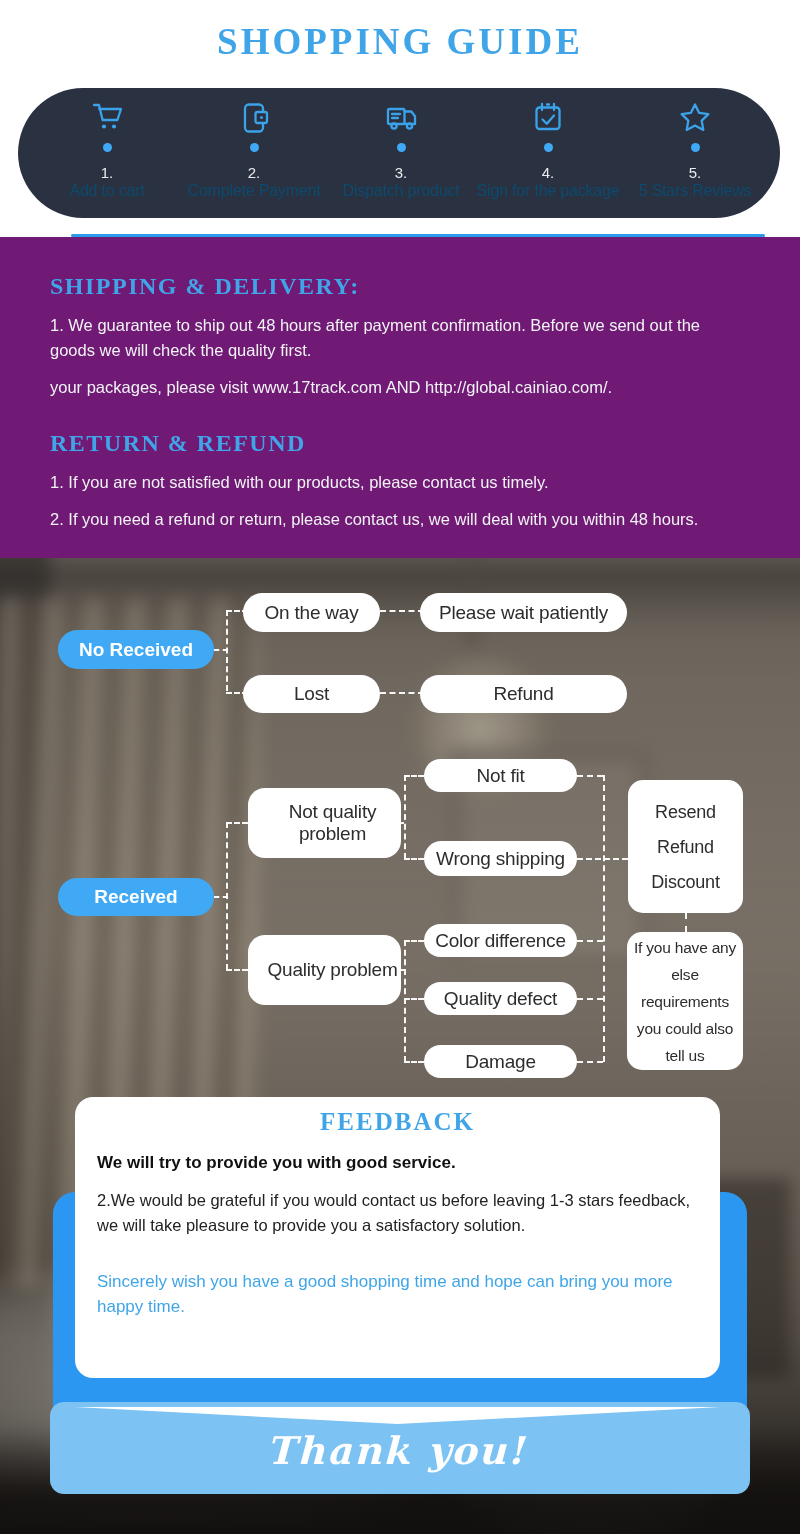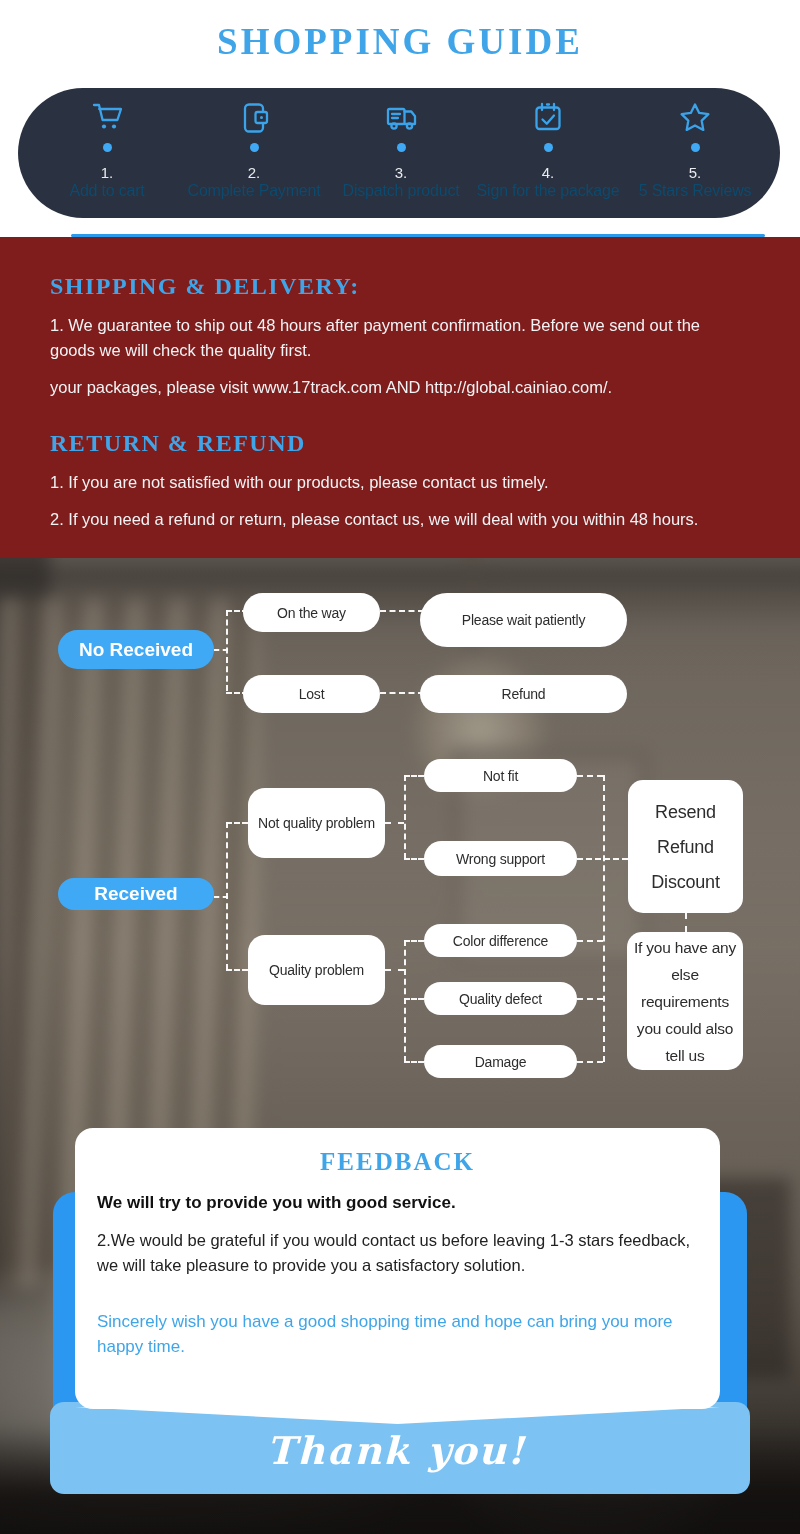--- a/index.html
+++ b/index.html
@@ -24,21 +24,21 @@
   .step{position:absolute;top:96px;width:150px;text-align:center;}
   .step .dot{position:absolute;left:50%;top:47px;width:9px;height:9px;margin-left:-4.5px;border-radius:50%;background:#3fa9f5;}
   .step .icn{position:absolute;left:50%;top:2px;margin-left:-20px;width:40px;height:40px;}
   .step .num{position:absolute;left:0;top:68px;width:150px;font-size:15px;color:#e9ebee;}
   .step .lbl{position:absolute;left:-10px;top:86px;width:170px;font-size:16px;color:#0c4a6e;letter-spacing:-0.2px;}
   .s1{left:32px;} .s2{left:179px;} .s3{left:326px;} .s4{left:473px;} .s5{left:620px;}
   svg.step-svg{stroke:#3ba3ea;fill:none;stroke-width:2.3;stroke-linecap:round;stroke-linejoin:round;}
   
   .dark-section{
     position:absolute;left:0;top:237px;width:800px;height:321px;
-    background:#7f1d1d;box-sizing:border-box;padding:36px 46px 0 50px;
+    background:#701a75;box-sizing:border-box;padding:36px 46px 0 50px;
   }
   .sec-heading{
     margin:0;font-family:"Liberation Serif",serif;font-weight:700;
     font-size:24px;letter-spacing:1.5px;color:#3fa5e8;
   }
   .sec-heading.second{margin-top:30px;}
   .sec-text{margin:13px 0 0 0;font-size:16.5px;line-height:24.5px;color:#f1f3f5;}
   .ln{display:block;}
   
   .photo-section{position:absolute;left:0;top:558px;width:800px;height:976px;overflow:hidden;background:#8d8578;}
@@ -62,56 +62,56 @@
     background:radial-gradient(ellipse,rgba(226,219,206,.8),rgba(226,219,206,0) 75%);}
   .blob-table{left:470px;top:840px;width:280px;height:170px;
     background:radial-gradient(ellipse,rgba(240,236,228,.92),rgba(212,207,197,.5) 62%,rgba(212,207,197,0) 78%);}
   .blob-floor{left:0;right:0;bottom:0;height:130px;background:linear-gradient(180deg,rgba(25,21,18,0),rgba(25,21,18,.92) 55%);}
   .photo-shade{position:absolute;inset:0;
     background:linear-gradient(180deg,rgba(24,22,24,.42),rgba(24,22,24,.30) 40%,rgba(18,16,16,.38) 80%,rgba(10,9,9,.55) 100%);}
   
   .wbox{
     position:absolute;background:#fff;color:#2d2d2d;
     display:flex;align-items:center;justify-content:center;text-align:center;
-    font-size:14px;letter-spacing:-0.2px;line-height:22px;z-index:3;
+    font-size:19px;letter-spacing:-0.2px;line-height:22px;z-index:3;
   }
   .stadium{border-radius:50px;}
-  .rbox{border-radius:17px;}
+  .rbox{border-radius:17px;padding-left:16px;}
   .bluepill{
     position:absolute;background:#3fa9f5;color:#fff;font-weight:700;font-size:19px;
     display:flex;align-items:center;justify-content:center;border-radius:50px;z-index:3;
   }
   .b-on-the-way{left:243px;top:593px;width:137px;height:39px;}
-  .b-please-wait{left:420px;top:593px;width:207px;height:54px;}
+  .b-please-wait{left:420px;top:593px;width:207px;height:39px;}
   .b-lost{left:243px;top:675px;width:137px;height:38px;}
   .b-refund{left:420px;top:675px;width:207px;height:38px;}
   .p-no-received{left:58px;top:630px;width:156px;height:39px;}
   .b-not-fit{left:424px;top:759px;width:153px;height:33px;}
   .b-nqp{left:248px;top:788px;width:137px;height:70px;}
   .b-wrong-delivery{left:424px;top:841px;width:153px;height:35px;}
-  .p-received{left:58px;top:878px;width:156px;height:32px;}
+  .p-received{left:58px;top:878px;width:156px;height:38px;}
   .b-color-difference{left:424px;top:924px;width:153px;height:33px;}
   .b-qp{left:248px;top:935px;width:137px;height:70px;}
   .b-quality-defect{left:424px;top:982px;width:153px;height:33px;}
   .b-damage{left:424px;top:1045px;width:153px;height:33px;}
   .b-resolution{left:628px;top:780px;width:115px;height:133px;border-radius:15px;flex-direction:column;gap:13px;font-size:18px;}
   .b-other{left:627px;top:932px;width:116px;height:138px;border-radius:15px;font-size:15.5px;line-height:27px;padding:0 6px;box-sizing:border-box;}
   .dash-h{position:absolute;height:0;border-top:2px dashed rgba(255,255,255,.95);z-index:2;}
   .dash-v{position:absolute;width:0;border-left:2px dashed rgba(255,255,255,.95);z-index:2;}
   
   .blue-card{position:absolute;left:53px;top:1192px;width:694px;height:260px;background:#2b97f0;border-radius:22px;z-index:4;}
   .banner{position:absolute;left:50px;top:1402px;width:700px;height:92px;background:#7cc2f3;border-radius:14px;z-index:5;
     display:flex;align-items:center;justify-content:center;}
   .thanks{
     font-family:"DejaVu Serif",serif;font-style:italic;font-weight:700;
     font-size:38px;color:#fff;letter-spacing:2px;transform:skewX(-4deg);padding-top:4px;
   }
   .fb-card{
-    position:absolute;left:75px;top:1128px;width:645px;height:281px;background:#fff;
-    border-radius:18px;z-index:6;box-sizing:border-box;padding:20px 22px 0 22px;
+    position:absolute;left:75px;top:1097px;width:645px;height:281px;background:#fff;
+    border-radius:18px;z-index:6;box-sizing:border-box;padding:11px 22px 0 22px;
   }
   .fb-point{position:absolute;left:75px;top:1407px;width:645px;height:17px;background:#fff;z-index:6;
     clip-path:polygon(0 0,100% 0,50% 100%);}
   .fb-heading{
     margin:0;text-align:center;font-family:"Liberation Serif",serif;font-weight:700;
     font-size:25px;letter-spacing:2px;color:#3fa5e8;
   }
   .fb-intro{margin:17px 0 0 0;font-size:17px;font-weight:700;color:#111;}
   .fb-para{margin:15px 0 0 0;font-size:16.5px;line-height:25px;color:#222;}
   .fb-closing{margin:31px 0 0 0;font-size:17px;line-height:25px;color:#3fa5e8;}
@@ -256,21 +256,21 @@
 
   <div class="bluepill p-no-received">No Received</div>
   <div class="wbox stadium b-on-the-way">On the way</div>
   <div class="wbox stadium b-please-wait">Please wait patiently</div>
   <div class="wbox stadium b-lost">Lost</div>
   <div class="wbox stadium b-refund">Refund</div>
 
   <div class="bluepill p-received">Received</div>
   <div class="wbox rbox b-nqp">Not quality problem</div>
   <div class="wbox stadium b-not-fit">Not fit</div>
-  <div class="wbox stadium b-wrong-delivery">Wrong support</div>
+  <div class="wbox stadium b-wrong-delivery">Wrong shipping</div>
   <div class="wbox rbox b-qp">Quality problem</div>
   <div class="wbox stadium b-color-difference">Color difference</div>
   <div class="wbox stadium b-quality-defect">Quality defect</div>
   <div class="wbox stadium b-damage">Damage</div>
 
   <div class="wbox b-resolution">
     <span>Resend</span>
     <span>Refund</span>
     <span>Discount</span>
   </div>

